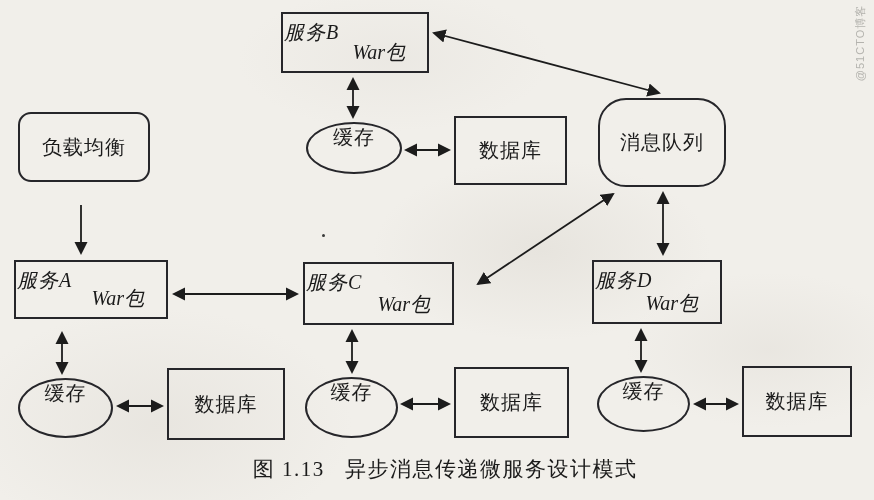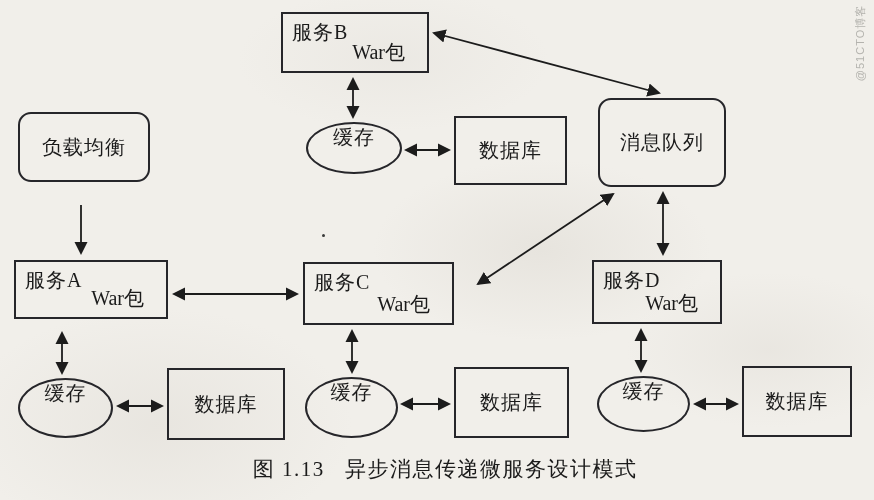--- a/index.html
+++ b/index.html
@@ -35,42 +35,43 @@
     position: absolute;
     border: 2px solid #26262a;
     border-radius: 50%;
     display: flex;
     justify-content: center;
     font-size: 20px;
     letter-spacing: 1px;
   }
   .service {
     display: block;
-    padding: 5px 9px;
+    padding: 5px 1px;
+    font-style: italic;
   }
   .service .svc-label {
     display: block;
     text-align: left;
     font-size: 20px;
     letter-spacing: 1px;
   }
   .service .svc-package {
     position: absolute;
     right: 22px;
     bottom: 5px;
     font-size: 20px;
     letter-spacing: 0;
   }
   
   .n-proxy        { left: 117px; top: 24px;  width: 98px;  height: 67px; }
   .n-loadbalancer { left: 18px;  top: 112px; width: 132px; height: 70px; }
   .n-service-b    { left: 281px; top: 12px;  width: 148px; height: 61px; }
   .n-cache-top    { left: 306px; top: 122px; width: 96px;  height: 52px; }
   .n-db-top       { left: 454px; top: 116px; width: 113px; height: 69px; }
-  .n-msgqueue     { left: 598px; top: 98px;  width: 128px; height: 89px; }
+  .n-msgqueue     { left: 598px; top: 98px;  width: 128px; height: 89px; border-radius: 28px; }
   .n-service-a    { left: 14px;  top: 260px; width: 154px; height: 59px; }
   .n-service-c    { left: 303px; top: 262px; width: 151px; height: 63px; }
   .n-service-d    { left: 592px; top: 260px; width: 130px; height: 64px; }
   .n-cache-a      { left: 18px;  top: 378px; width: 95px;  height: 60px; }
   .n-db-a         { left: 167px; top: 368px; width: 118px; height: 72px; }
   .n-cache-c      { left: 305px; top: 377px; width: 93px;  height: 61px; }
   .n-db-c         { left: 454px; top: 367px; width: 115px; height: 71px; }
   .n-cache-d      { left: 597px; top: 376px; width: 93px;  height: 56px; }
   .n-db-d         { left: 742px; top: 366px; width: 110px; height: 71px; }
   

